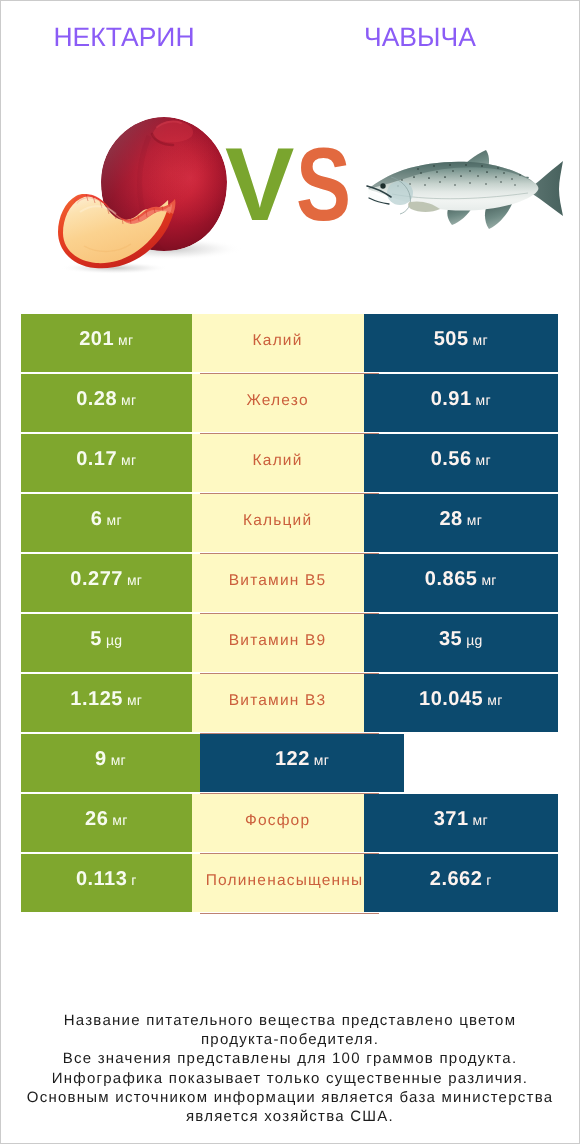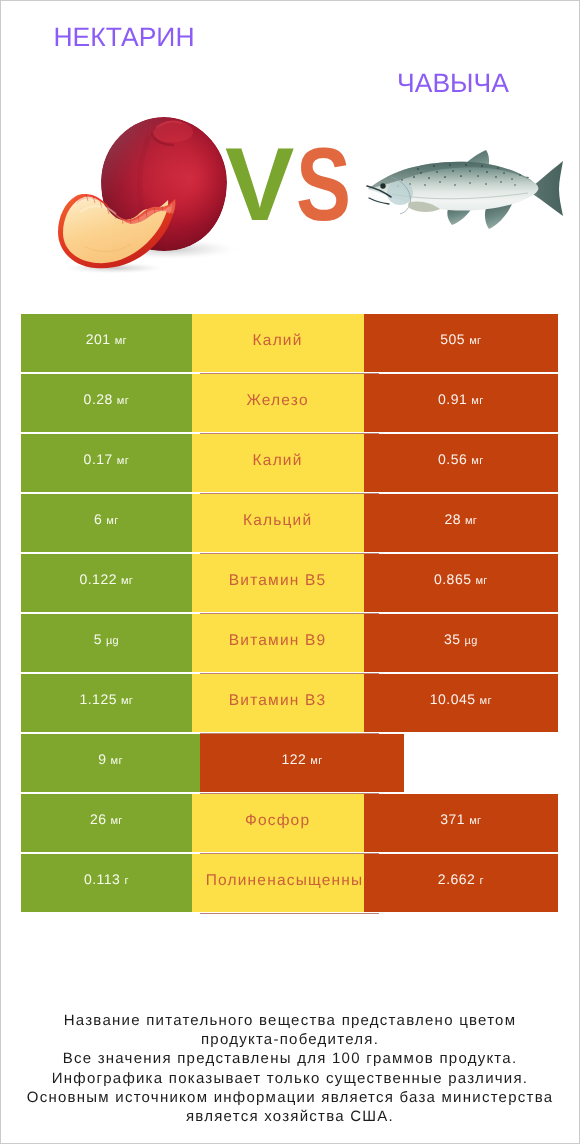--- a/index.html
+++ b/index.html
@@ -2,38 +2,38 @@
 <html><head>
 <meta charset="utf-8">
 <style>
   html,body{margin:0;padding:0;background:#ffffff;}
   body{width:580px;height:1144px;font-family:"Liberation Sans",sans-serif;overflow:hidden;-webkit-font-smoothing:antialiased;text-rendering:geometricPrecision;}
   .page{position:relative;width:580px;height:1144px;background:#fff;overflow:hidden;}
   .edge{position:absolute;inset:0;border:1px solid #cbcbcb;box-sizing:border-box;pointer-events:none;}
 
   .title{position:absolute;top:24px;font-size:26.5px;color:#8b5cf6;letter-spacing:0px;font-weight:400;line-height:26px;}
   .t-left{left:24px;width:200px;text-align:center;}
-  .t-right{left:353px;width:200px;text-align:center;margin-top:46px;}
+  .t-right{left:364px;width:200px;}
 
   .art{position:absolute;left:0;top:0;width:580px;height:300px;}
 
   .table{position:absolute;left:21px;top:314px;width:537px;}
   .row{height:58px;display:flex;margin-bottom:2px;position:relative;}
   .row:after{content:"";position:absolute;left:179px;width:179px;bottom:-2px;height:1px;background:#bd8271;}
   .c-left{width:179px;background:#7FA72E;color:#f7fbef;display:flex;align-items:center;justify-content:center;}
-  .c-mid{width:179px;background:#fde047;position:relative;box-sizing:border-box;color:#cb5f3c;
+  .c-mid{width:179px;background:#fef9c3;position:relative;box-sizing:border-box;color:#cb5f3c;
          display:flex;align-items:center;justify-content:center;font-size:15.5px;font-weight:500;letter-spacing:1.2px;text-align:center;line-height:20px;overflow:hidden;padding:0 14px;}
   
   .c-mid span{position:relative;top:-2.5px;display:block;width:100%;white-space:nowrap;}
   .c-mid span.wrap2{white-space:normal;}
   .c-mid span.ln{display:block;white-space:nowrap;position:static;}
-  .c-right{width:204px;background:#c2410c;color:#fdf3ef;display:flex;align-items:center;justify-content:center;}
+  .c-right{width:204px;background:#0c4a6e;color:#fdf3ef;display:flex;align-items:center;justify-content:center;}
   .valwrap{display:flex;align-items:baseline;position:relative;top:-4px;}
-  .num{font-size:14px;font-weight:400;letter-spacing:.5px;text-align:right;}
-  .unit{font-size:11px;font-weight:500;letter-spacing:.3px;margin-left:4px;}
+  .num{font-size:20px;font-weight:700;letter-spacing:.5px;text-align:right;}
+  .unit{font-size:14px;font-weight:500;letter-spacing:.3px;margin-left:4px;}
 
   .footer{position:absolute;left:0;top:971px;width:580px;text-align:center;font-size:15px;letter-spacing:1.25px;color:#1c1c1c;line-height:19.2px;margin-top:40px;}
 </style>
 </head>
 <body>
 
 <div class="page">
 
   <div class="title t-left">НЕКТАРИН</div>
   <div class="title t-right">ЧАВЫЧА</div>
@@ -265,21 +265,21 @@
         <div class="c-right">
           <span class="valwrap">
             <span class="num">28</span>
             <span class="unit">мг</span>
           </span>
         </div>
       </div>
       <div class="row">
         <div class="c-left">
           <span class="valwrap">
-            <span class="num">0.122</span>
+            <span class="num">0.277</span>
             <span class="unit">мг</span>
           </span>
         </div>
         <div class="c-mid">
           <span>Витамин B5</span>
         </div>
         <div class="c-right">
           <span class="valwrap">
             <span class="num">0.865</span>
             <span class="unit">мг</span>

